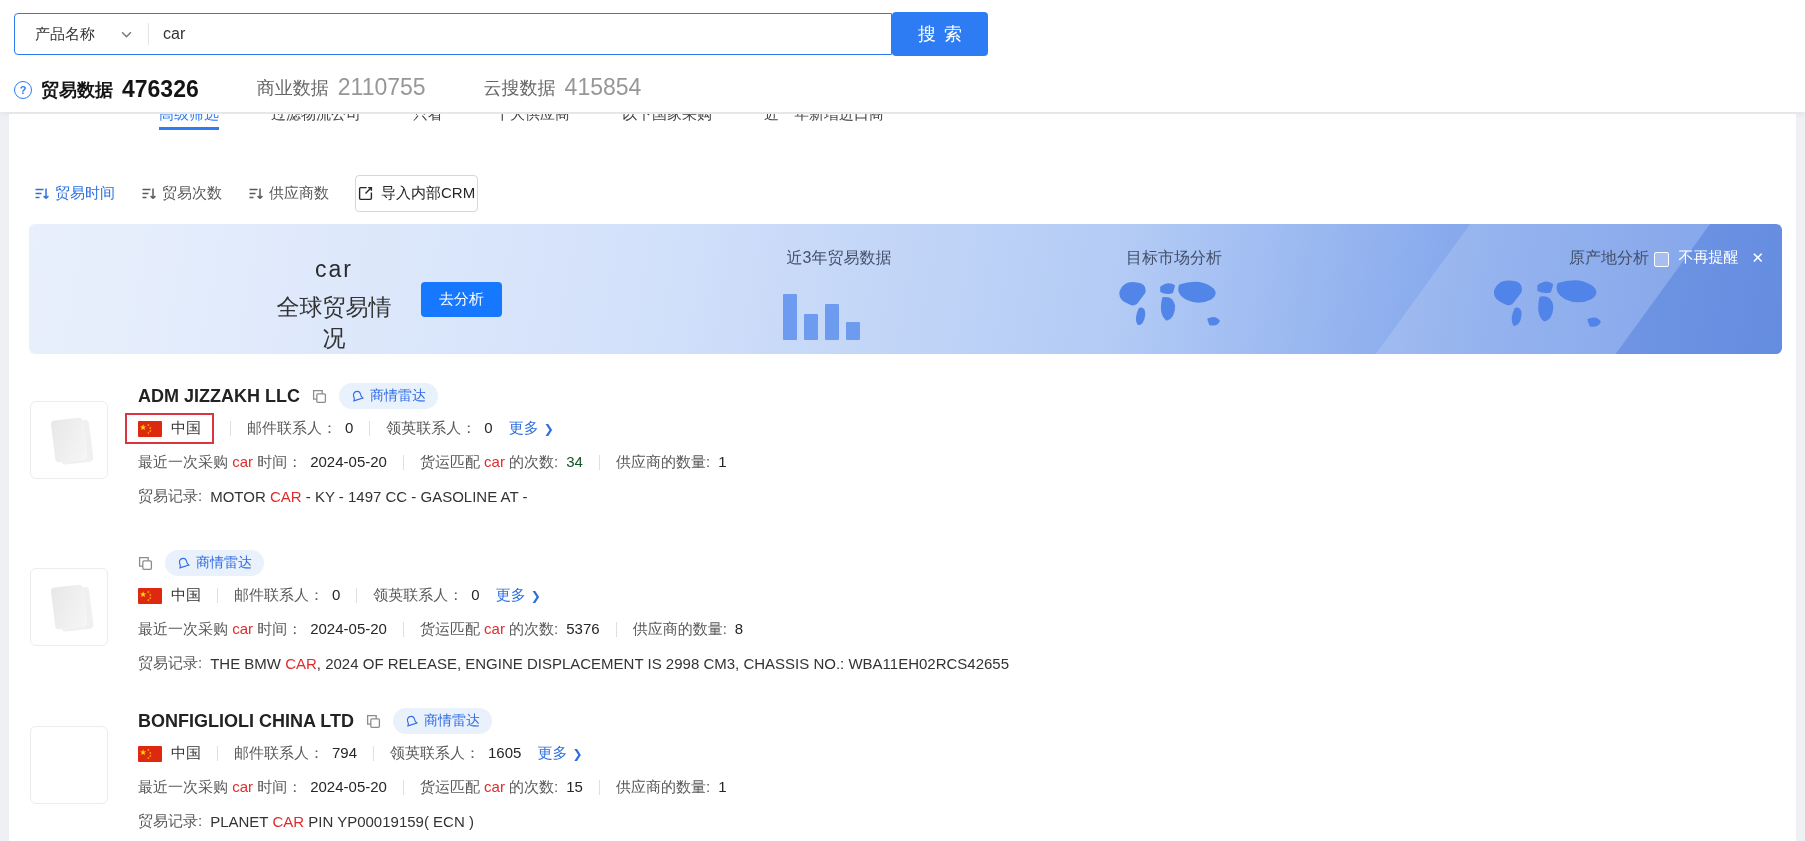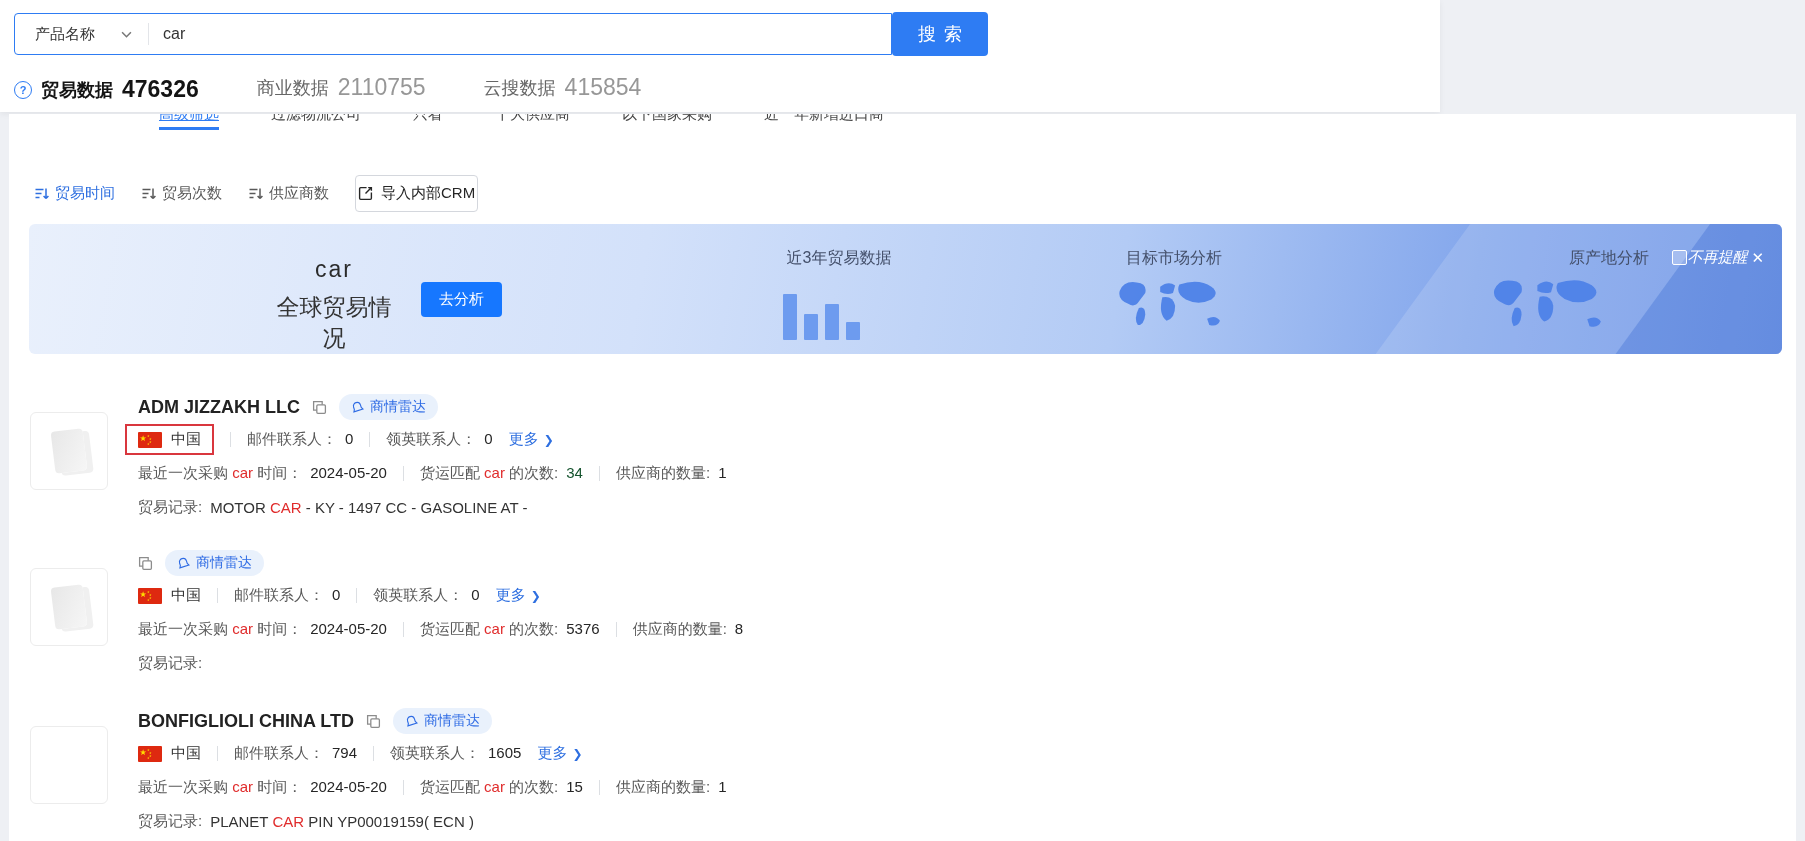--- a/index.html
+++ b/index.html
@@ -5,21 +5,21 @@
   * { margin:0; padding:0; box-sizing:border-box; }
   html,body { width:1805px; height:841px; }
   body {
     position:relative; overflow:hidden;
     background:#eef0f4;
     font-family:"Liberation Sans","DejaVu Sans",sans-serif;
     color:#262626;
   }
   
   .hdr {
-    position:absolute; left:0; top:0; width:1440px; height:112px;
+    position:absolute; left:0; top:0; width:1805px; height:112px;
     background:#fff; box-shadow:0 2px 6px rgba(0,0,0,.06);
   }
   .search-row { position:absolute; left:14px; top:13px; display:flex; align-items:stretch; }
   .search-box {
     display:flex; align-items:center; width:878px; height:42px;
     border:1px solid #2e7cf3; border-radius:4px 0 0 4px; background:#fff;
   }
   .seg-select { display:flex; align-items:center; gap:26px; padding:0 16px 0 20px; cursor:pointer; }
   .seg-select .lbl { font-size:15px; color:#333; }
   .seg-divider { width:1px; height:22px; background:#e3e5e9; }
@@ -42,21 +42,21 @@
   .tab .t-count { font-size:23px; color:#979797; }
   .tab.active .t-label { color:#141414; font-weight:bold; }
   .tab.active .t-count { color:#141414; font-weight:bold; }
   
   .card1 {
     position:absolute; left:9px; right:9px; top:114px; height:44px;
     background:#fff; overflow:hidden;
   }
   .filters { position:absolute; left:150px; top:-9px; display:flex; gap:52px; }
   .filters .f-item { font-size:15px; color:#444; line-height:18px; padding-bottom:4px; cursor:pointer; white-space:nowrap; }
-  .filters .f-item.active { color:#2e7cf3; border-bottom:3px solid #2e7cf3;text-decoration:underline; }
+  .filters .f-item.active { color:#2e7cf3; border-bottom:3px solid #2e7cf3; }
   
   .card2 { position:absolute; left:9px; right:9px; top:158px; bottom:0; background:#fff; }
   .res-head {
     position:absolute; left:25px; right:23px; top:18px; height:34px;
     display:flex; align-items:center; justify-content:space-between;
   }
   .res-left { display:flex; align-items:center; font-size:17px; color:#262626; }
   .annot-count { display:flex; align-items:center; gap:6px; border:2px solid #d9363e; padding:3px 10px; margin-left:6px; }
   .annot-count .blue { color:#2e6fe0; }
   .res-right { display:flex; align-items:center; gap:26px; }
@@ -85,21 +85,21 @@
   }
   .b-sec { position:absolute; top:24px; font-size:16px; color:#44506b; text-align:center; }
   .sec-trade { left:700px; width:220px; }
   .sec-market { left:1050px; width:190px; }
   .sec-origin { left:1430px; width:190px;text-align:right; }
   .bars { position:absolute; left:754px; top:64px; height:52px; display:flex; align-items:flex-end; gap:7px; }
   .bars .bar { width:14px; background:#6d9bef; border-radius:1px; }
   .map { position:absolute; opacity:.95; }
   .map-market { left:1078px; top:52px; width:132px; height:64px; }
   .map-origin { left:1452px; top:50px; width:140px; height:68px; }
-  .dismiss { position:absolute; right:18px; top:24px; display:flex; align-items:center; color:#fff; font-size:15px;font-style:italic; }
+  .dismiss { position:absolute; right:18px; top:24px; display:flex; align-items:flex-end; gap:9px; color:#fff; font-size:15px; }
   .chk { width:15px; height:15px; border:1.5px solid #fff; border-radius:2px; background:rgba(255,255,255,.25); cursor:pointer; }
   .dismiss .close { font-size:15px; margin-left:4px; cursor:pointer; }
   
   .company { position:absolute; left:21px; right:25px; height:152px; }
   .thumb {
     position:absolute; left:0; top:18px; width:78px; height:78px;
     border:1px solid #ececec; border-radius:6px; background:#fff;
     display:flex; align-items:center; justify-content:center; overflow:hidden;
   }
   .thumb.has-img::before {
@@ -253,21 +253,21 @@
         </g>
     </svg>
 
     <div class="dismiss">
       <span class="chk"></span>
       <span>不再提醒</span>
       <span class="close">✕</span>
     </div>
   </div>
 
-  <div class="company" style="top:236px;">
+  <div class="company" style="top:225px;">
     <div class="thumb has-img"></div>
     <div class="c-body">
       <div class="c-name-row">
         <span class="c-name">ADM JIZZAKH LLC</span>
         <svg class="copy-icon" viewBox="0 0 14 14">
             <rect x="4.5" y="4.5" width="8" height="8" rx="1" stroke="currentColor" stroke-width="1.2" fill="none"></rect>
             <path d="M9.5 4.5v-3h-8v8h3" stroke="currentColor" stroke-width="1.2" fill="none"></path>
           </svg>
         <span class="pill">
           <svg viewBox="0 0 14 14">
@@ -349,20 +349,21 @@
       </div>
       <div class="c-row c-purchase">
         <span><span>最近一次采购</span> <span class="kw">car</span> <span>时间：</span><span class="val sp" style="color:#262626">2024-05-20</span></span>
         <span class="vdiv"></span>
         <span><span>货运匹配</span> <span class="kw">car</span> <span>的次数:</span><span class="val sp" style="color:#262626">5376</span></span>
         <span class="vdiv"></span>
         <span><span>供应商的数量:</span><span class="val sp" style="color:#262626">8</span></span>
       </div>
       <div class="c-row c-record">
         <span>贸易记录:</span>
+        <span class="rec-text sp"><span>THE BMW </span><span class="kw">CAR</span><span>, 2024 OF RELEASE, ENGINE DISPLACEMENT IS 2998 CM3, CHASSIS NO.: WBA11EH02RCS42655</span></span>
       </div>
     </div>
   </div>
 
   <div class="company" style="top:550px;">
     <div class="thumb"></div>
     <div class="c-body">
       <div class="c-name-row">
         <span class="c-name">BONFIGLIOLI CHINA LTD</span>
         <svg class="copy-icon" viewBox="0 0 14 14">

